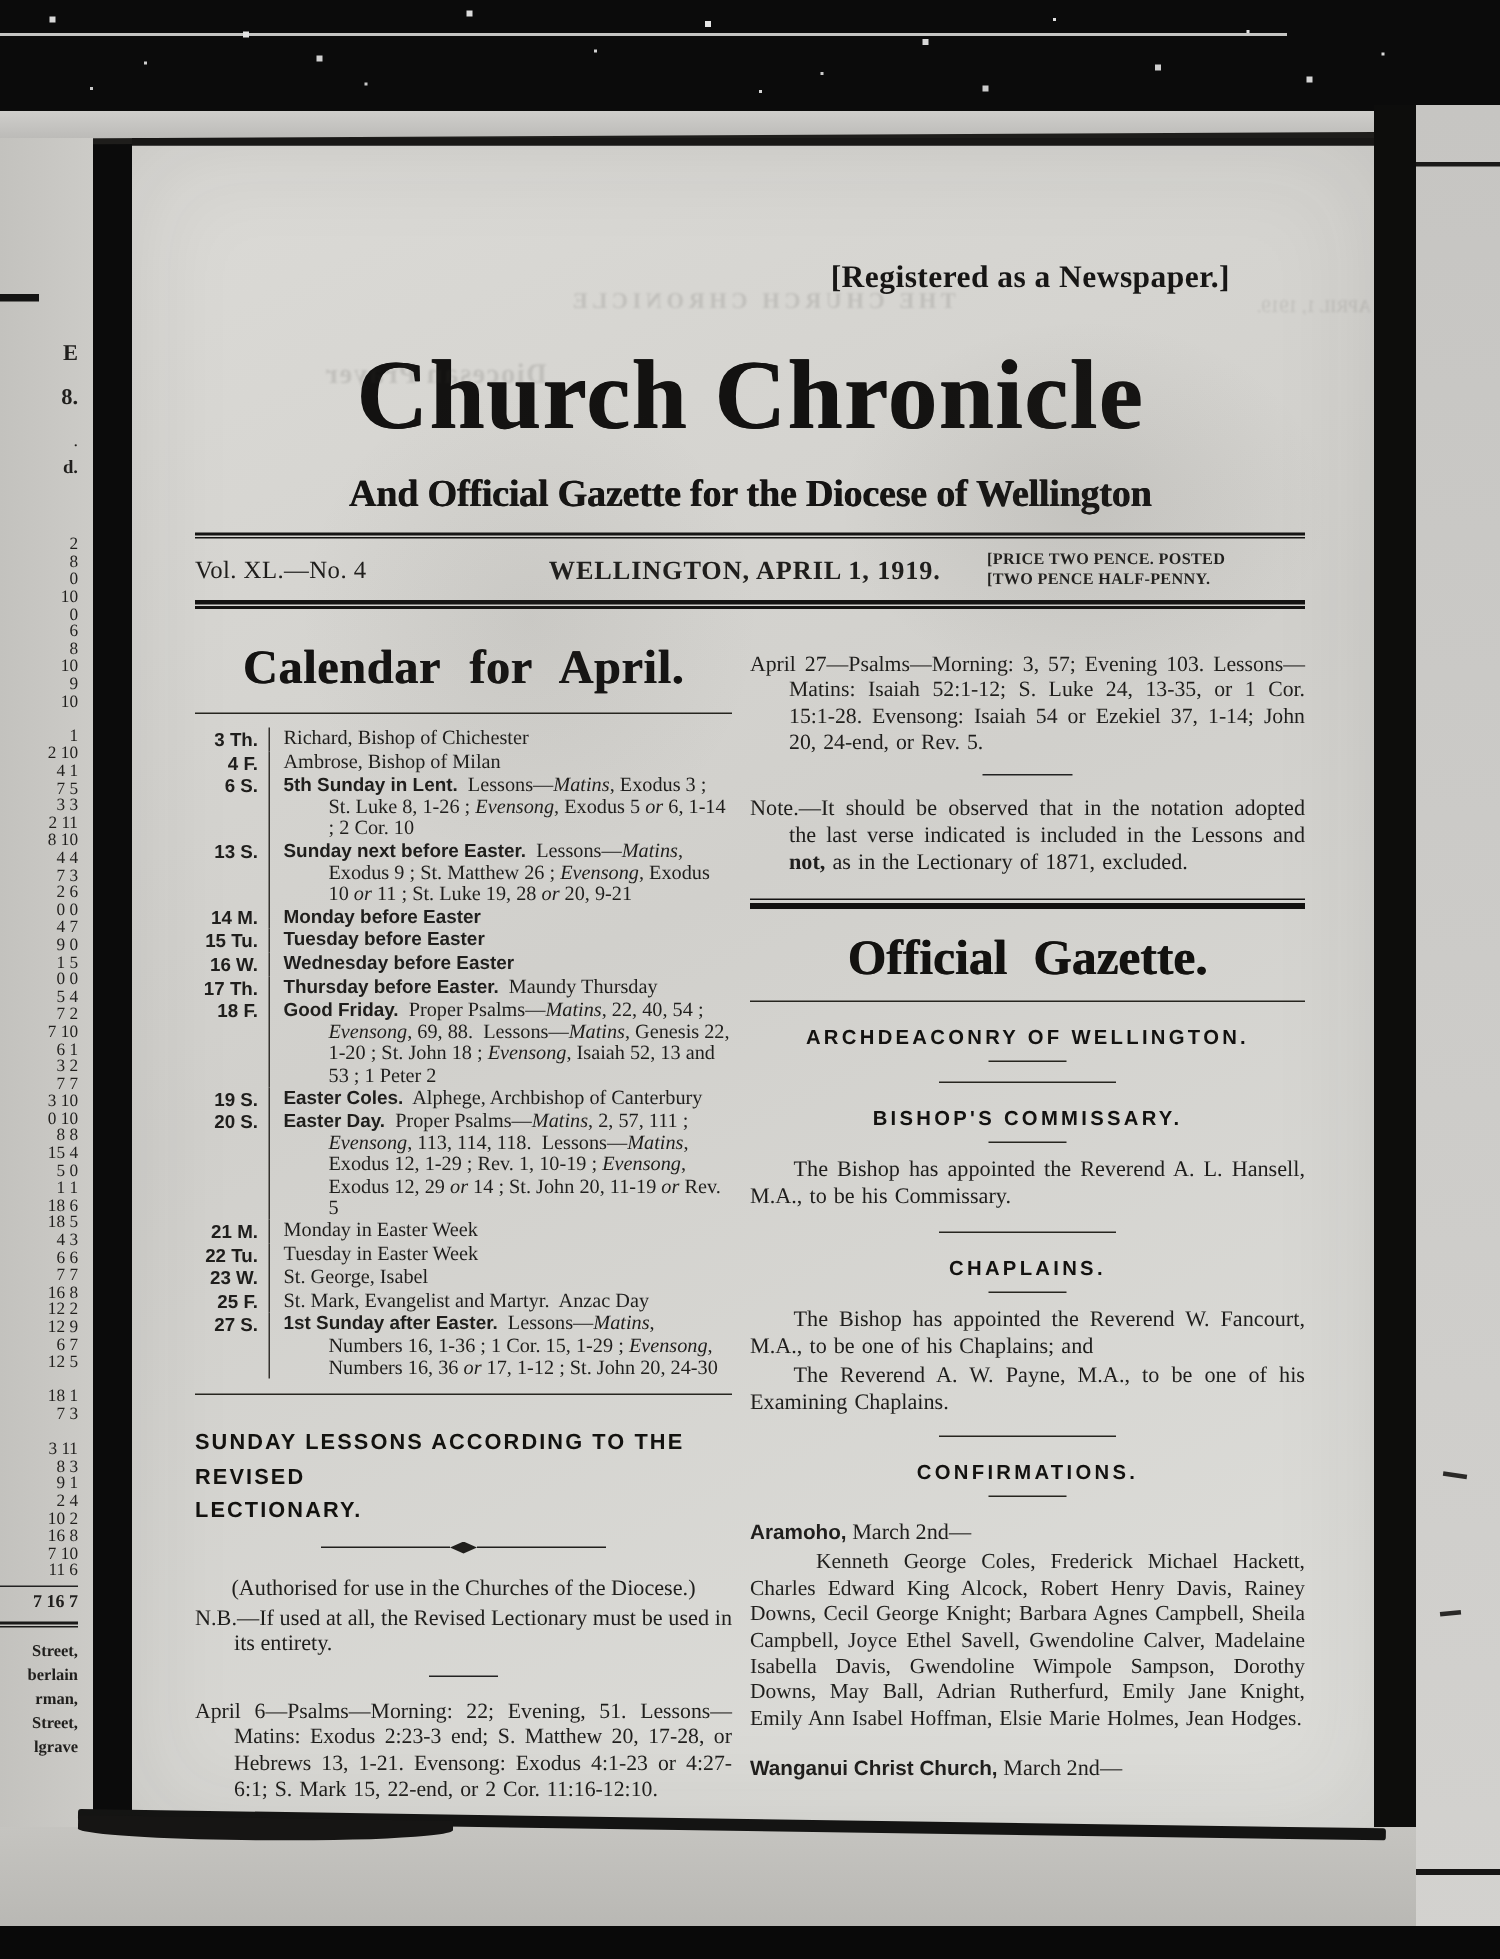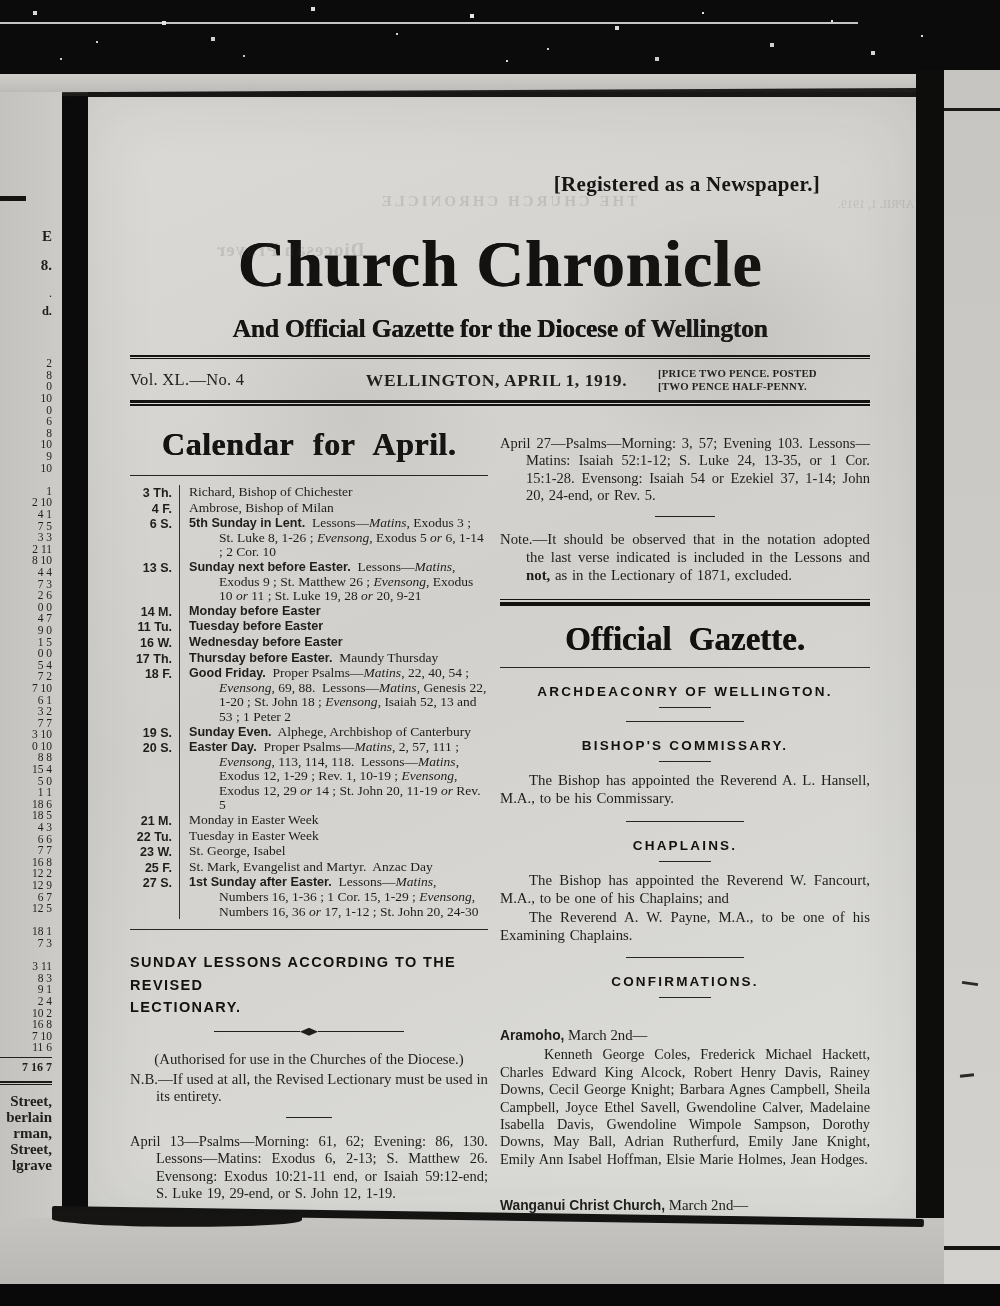--- a/index.html
+++ b/index.html
@@ -34,21 +34,21 @@
   .left-strip{position:absolute;left:0;top:92px;width:62px;height:1126px;background:linear-gradient(to right,#c3c2be,#cccbc7);color:#201f1d;overflow:hidden;}
   .strip-inner{padding:104px 10px 0 0;text-align:right;}
   .strip-dash{width:26px;height:5px;background:#141413;margin-bottom:28px;}
   .frag{font-weight:bold;font-size:15px;line-height:1;margin-bottom:14px;}
   .frag.small{font-weight:normal;font-size:12px;margin-bottom:6px;}
   .amounts{font-size:11.5px;line-height:11.6px;white-space:pre;}
   .amt{min-height:11.6px;}
   .strip-total-rule{border-top:1.2px solid #222;margin:3px 0 2px;}
   .strip-total{font-size:12px;font-weight:bold;}
   .strip-dbl{border-top:2px solid #1a1a19;border-bottom:1px solid #1a1a19;height:4px;margin:6px 0 8px;}
-  .strip-frag-bottom{font-weight:bold;font-size:15px;line-height:16px;}
+  .strip-frag-bottom{font-weight:bold;font-size:11px;line-height:16px;}
 
   
   .page{position:absolute;left:88px;top:92px;width:828px;height:1126px;overflow:hidden;
     background:linear-gradient(155deg,#dbdad6 0%,#d1d0cc 45%,#dededa 100%);
     border-top:5px solid #181716;box-shadow:inset 0 0 70px rgba(40,40,35,.10);
     padding:0 46px 0 42px;}
   .smudge{position:absolute;pointer-events:none;}
   .smudge.s1{left:470px;top:115px;width:330px;height:250px;background:radial-gradient(ellipse at center,rgba(75,72,66,.11),transparent 70%);}
   .smudge.s2{left:110px;top:150px;width:310px;height:330px;background:radial-gradient(ellipse at center,rgba(75,72,66,.08),transparent 70%);}
   .ghost{position:absolute;transform:scaleX(-1);opacity:.14;filter:blur(.6px);color:#3a3834;white-space:nowrap;}
@@ -93,21 +93,21 @@
 
   .note{font-size:14.8px;line-height:1.22;text-align:justify;padding-left:26px;text-indent:-26px;margin-top:2px;word-spacing:1px;}
   .heavy-rule{margin-top:13px;border-top:1px solid #141312;}
   .heavy-rule::after{content:"";display:block;margin-top:2px;height:4px;background:#121110;}
   .gaz-head{margin:15px 0 9px;text-align:center;font-weight:bold;font-size:33px;word-spacing:9px;color:#131210;text-shadow:.5px 0 0 #131210;}
   .gaz-rule{border-top:1.4px solid #26251f;}
   .sec-head{margin-top:16px;text-align:center;font-family:"Liberation Sans","DejaVu Sans",sans-serif;font-weight:bold;font-size:13.5px;letter-spacing:2.2px;color:#131210;}
   .div-short{width:52px;border-top:1.3px solid #26251f;margin:8px auto 9px;}
   .div-med{width:118px;border-top:1.3px solid #26251f;margin:13px auto 0;}
   .gpara{font-size:14.8px;line-height:1.25;text-align:justify;text-indent:29px;margin:0;word-spacing:1px;}
-  .conf-entry{margin-top:29px;}
+  .conf-entry{margin-top:16px;}
   .conf-place{font-size:14.8px;line-height:1.2;}
   .conf-place b{font-family:"Liberation Sans","DejaVu Sans",sans-serif;font-size:13.8px;}
   .conf-names{font-size:14.3px;line-height:1.22;text-align:justify;text-indent:44px;margin-top:1px;word-spacing:1px;}
 </style>
 </head>
 <body>
 
 <div class="scan">
 
   <div class="top-band">
@@ -205,21 +205,21 @@
             </div>
 
             <div class="cal-row">
               <div class="cal-day">14 M.</div>
               <div class="cal-entry">
                 <div class="cal-desc"><b>Monday before Easter</b></div>
               </div>
             </div>
 
             <div class="cal-row">
-              <div class="cal-day">11 Tu.</div>
+              <div class="cal-day">15 Tu.</div>
               <div class="cal-entry">
                 <div class="cal-desc"><b>Tuesday before Easter</b></div>
               </div>
             </div>
 
             <div class="cal-row">
               <div class="cal-day">16 W.</div>
               <div class="cal-entry">
                 <div class="cal-desc"><b>Wednesday before Easter</b></div>
               </div>
@@ -235,21 +235,21 @@
             <div class="cal-row">
               <div class="cal-day">18 F.</div>
               <div class="cal-entry">
                 <div class="cal-desc"><b>Good Friday.</b>&nbsp; Proper Psalms—<i>Matins</i>, 22, 40, 54 ; <i>Evensong</i>, 69, 88.&nbsp; Lessons—<i>Matins</i>, Genesis 22, 1-20 ; St. John 18 ; <i>Evensong</i>, Isaiah 52, 13 and 53 ; 1 Peter 2</div>
               </div>
             </div>
 
             <div class="cal-row">
               <div class="cal-day">19 S.</div>
               <div class="cal-entry">
-                <div class="cal-desc"><b>Sunday Even.</b>&nbsp; Alphege, Archbishop of Canterbury</div>
+                <div class="cal-desc"><b>Easter Coles.</b>&nbsp; Alphege, Archbishop of Canterbury</div>
               </div>
             </div>
 
             <div class="cal-row">
               <div class="cal-day">20 S.</div>
               <div class="cal-entry">
                 <div class="cal-desc"><b>Easter Day.</b>&nbsp; Proper Psalms—<i>Matins</i>, 2, 57, 111 ; <i>Evensong</i>, 113, 114, 118.&nbsp; Lessons—<i>Matins</i>, Exodus 12, 1-29 ; Rev. 1, 10-19 ; <i>Evensong</i>, Exodus 12, 29 <i>or</i> 14 ; St. John 20, 11-19 <i>or</i> Rev. 5</div>
               </div>
             </div>
 
@@ -295,20 +295,21 @@
           <div>LECTIONARY.</div>
         </div>
         <div class="lect-div">
             <div class="lect-diamond"></div>
           </div>
         <div class="authorised">(Authorised for use in the Churches of the Diocese.)</div>
         <div class="nb">N.B.—If used at all, the Revised Lectionary must be used in its entirety.</div>
         <div class="short-rule"></div>
         <div>
 
+        <p class="para">April 6—Psalms—Morning: 22; Evening, 51. Lessons—Matins: Exodus 2:23-3 end; S. Matthew 20, 17-28, or Hebrews 13, 1-21. Evensong: Exodus 4:1-23 or 4:27-6:1; S. Mark 15, 22-end, or 2 Cor. 11:16-12:10.</p>
             <p class="para">April 13—Psalms—Morning: 61, 62; Evening: 86, 130. Lessons—Matins: Exodus 6, 2-13; S. Matthew 26. Evensong: Exodus 10:21-11 end, or Isaiah 59:12-end; S. Luke 19, 29-end, or S. John 12, 1-19.</p>
           </div>
       </div>
 
       <div class="col-right">
         <p class="para">April 27—Psalms—Morning: 3, 57; Evening 103. Lessons—Matins: Isaiah 52:1-12; S. Luke 24, 13-35, or 1 Cor. 15:1-28. Evensong: Isaiah 54 or Ezekiel 37, 1-14; John 20, 24-end, or Rev. 5.</p>
         <div class="short-rule" style="width:60px;"></div>
         <p class="note">Note.—It should be observed that in the notation adopted the last verse indicated is included in the Lessons and <b>not,</b> as in the Lectionary of 1871, excluded.</p>
         <div class="heavy-rule"></div>
 

